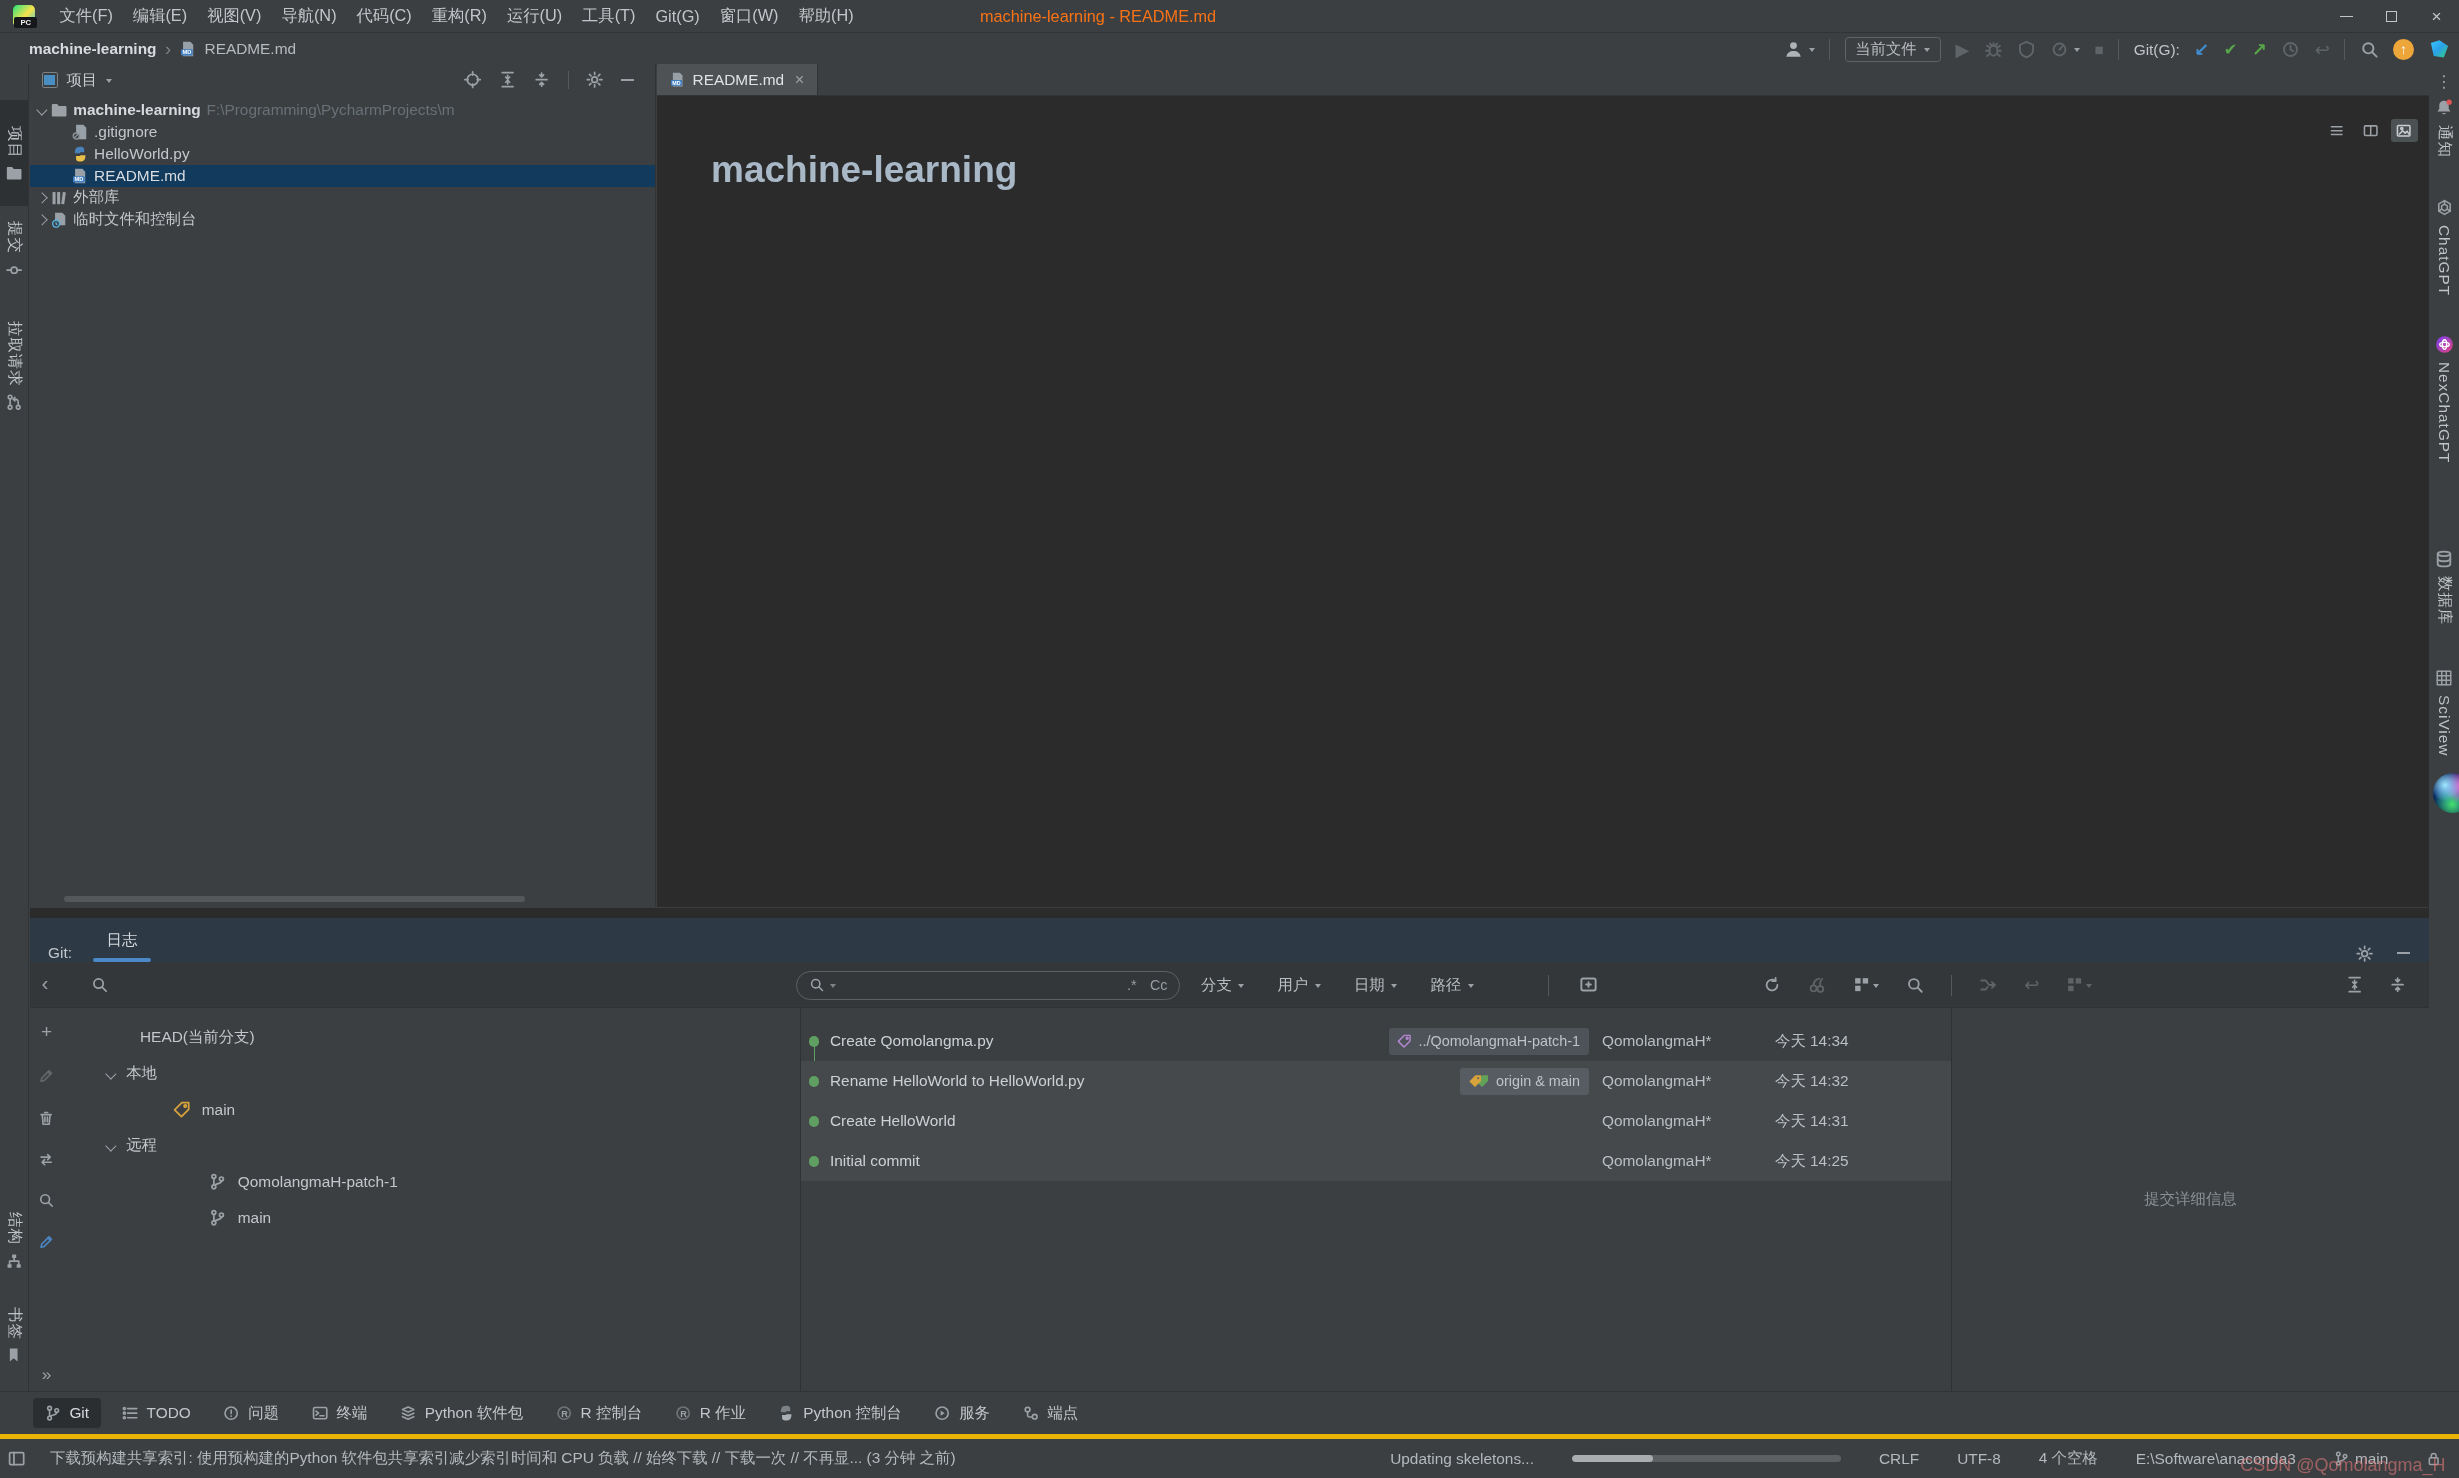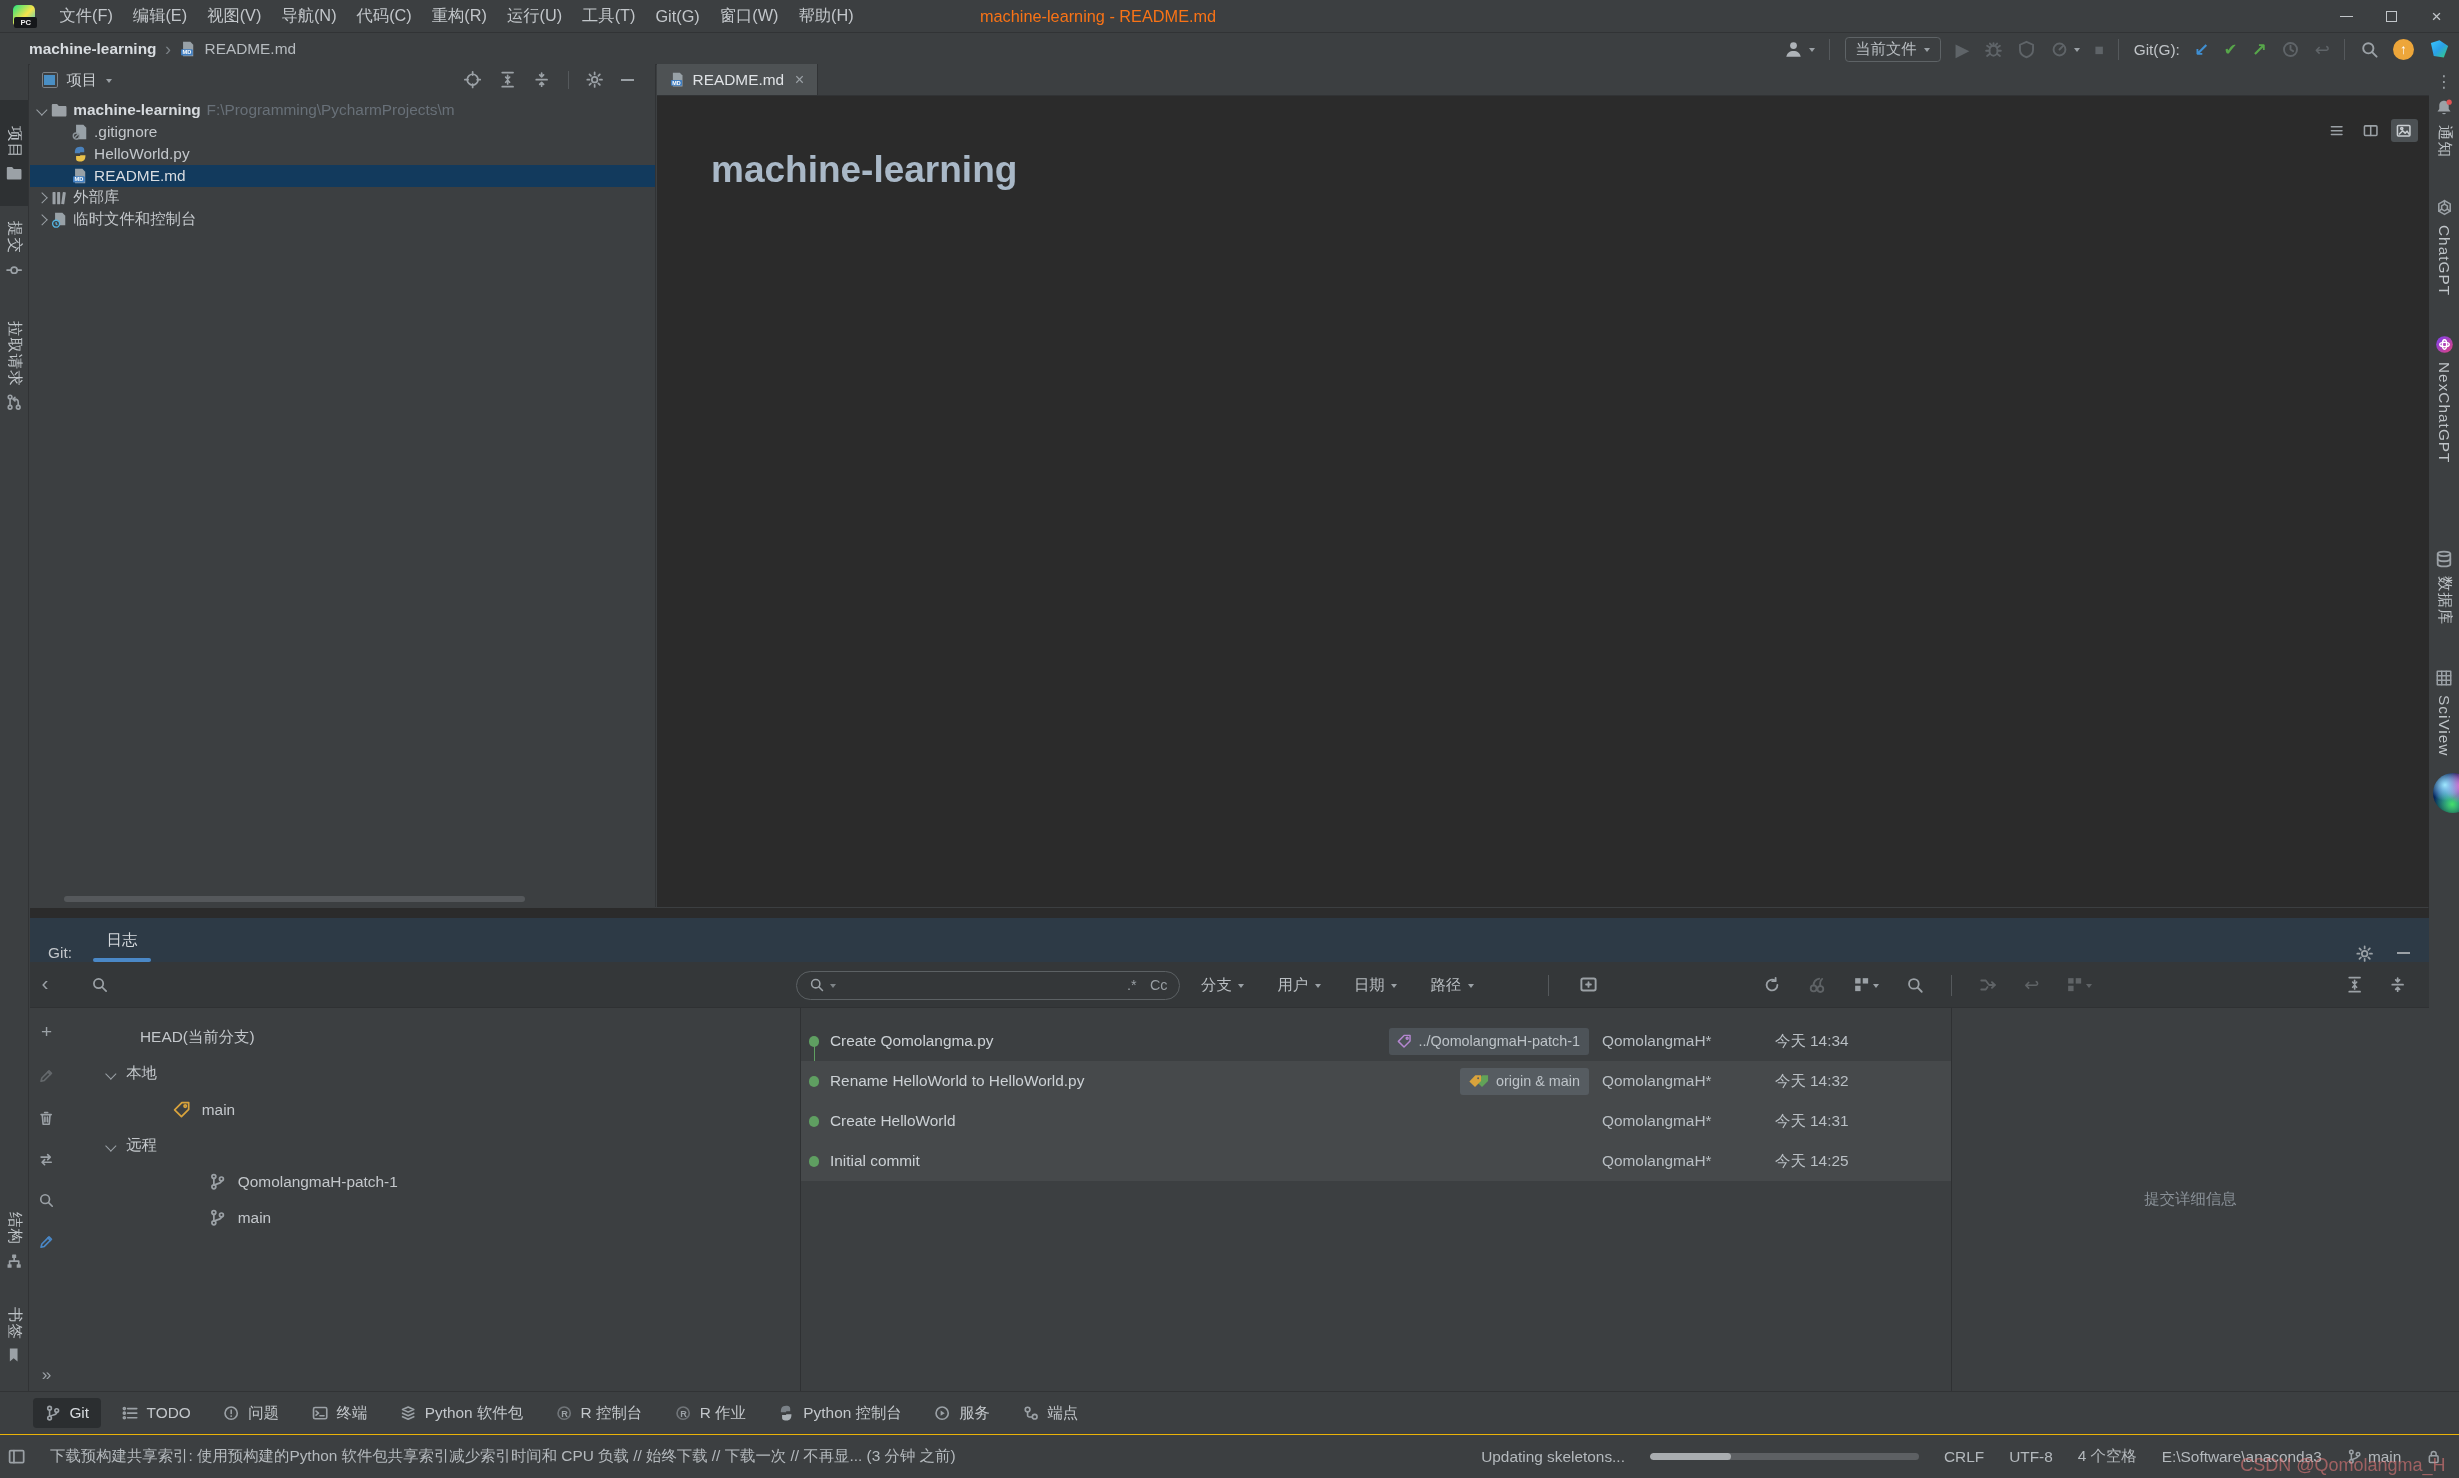--- a/index.html
+++ b/index.html
@@ -119,23 +119,23 @@
   .d-top{height:200px;display:flex;align-items:center;justify-content:center;border-bottom:1px solid #2f3133}
   .d-bottom{flex:1;display:flex;align-items:center;justify-content:center}
 
   
   .bottombar{position:absolute;left:0;right:0;top:1391px;height:43px;background:#3c3f41;border-top:1px solid #313335;display:flex;align-items:center;padding-left:33px;gap:9.6px}
   .bitem{display:flex;align-items:center;gap:8.6px;padding:5.8px 11.5px;border-radius:3.8px;color:#c3c7cb}
   .bitem.active{background:#2b2e30;color:#d8dce0}
   .bitem .ic{color:#9ba1a6}
 
   
-  .statusbar{position:absolute;left:0;right:0;top:1434px;height:44px;background:#3c3f41;border-top:1px solid #eab308;display:flex;align-items:center;gap:25px;padding:0 17.3px 0 7.7px;color:#b4b9bd}
+  .statusbar{position:absolute;left:0;right:0;top:1434px;height:44px;background:#3c3f41;border-top:5px solid #eab308;display:flex;align-items:center;gap:25px;padding:0 17.3px 0 7.7px;color:#b4b9bd}
   .sb-msg{white-space:nowrap;overflow:hidden;text-overflow:ellipsis;max-width:1201px}
-  .sb-right{margin-left:auto;display:flex;align-items:center;gap:25px;white-space:nowrap}
+  .sb-right{margin-left:auto;display:flex;align-items:center;gap:38px;white-space:nowrap}
   .progress{width:269px;height:6.7px;border-radius:3.8px;background:#5d6063;overflow:hidden}
   .progress i{display:block;height:100%;background:#a9adb0;border-radius:3.8px}
   .watermark{position:absolute;right:13.4px;bottom:2.9px;font-size:18px;color:rgba(225,120,120,.6);z-index:9}
 </style>
 </head>
 <body>
 
 <svg width="0" height="0" style="position:absolute">
     <defs>
   <linearGradient id="gemg" x1="0" y1="0" x2="1" y2="1">

